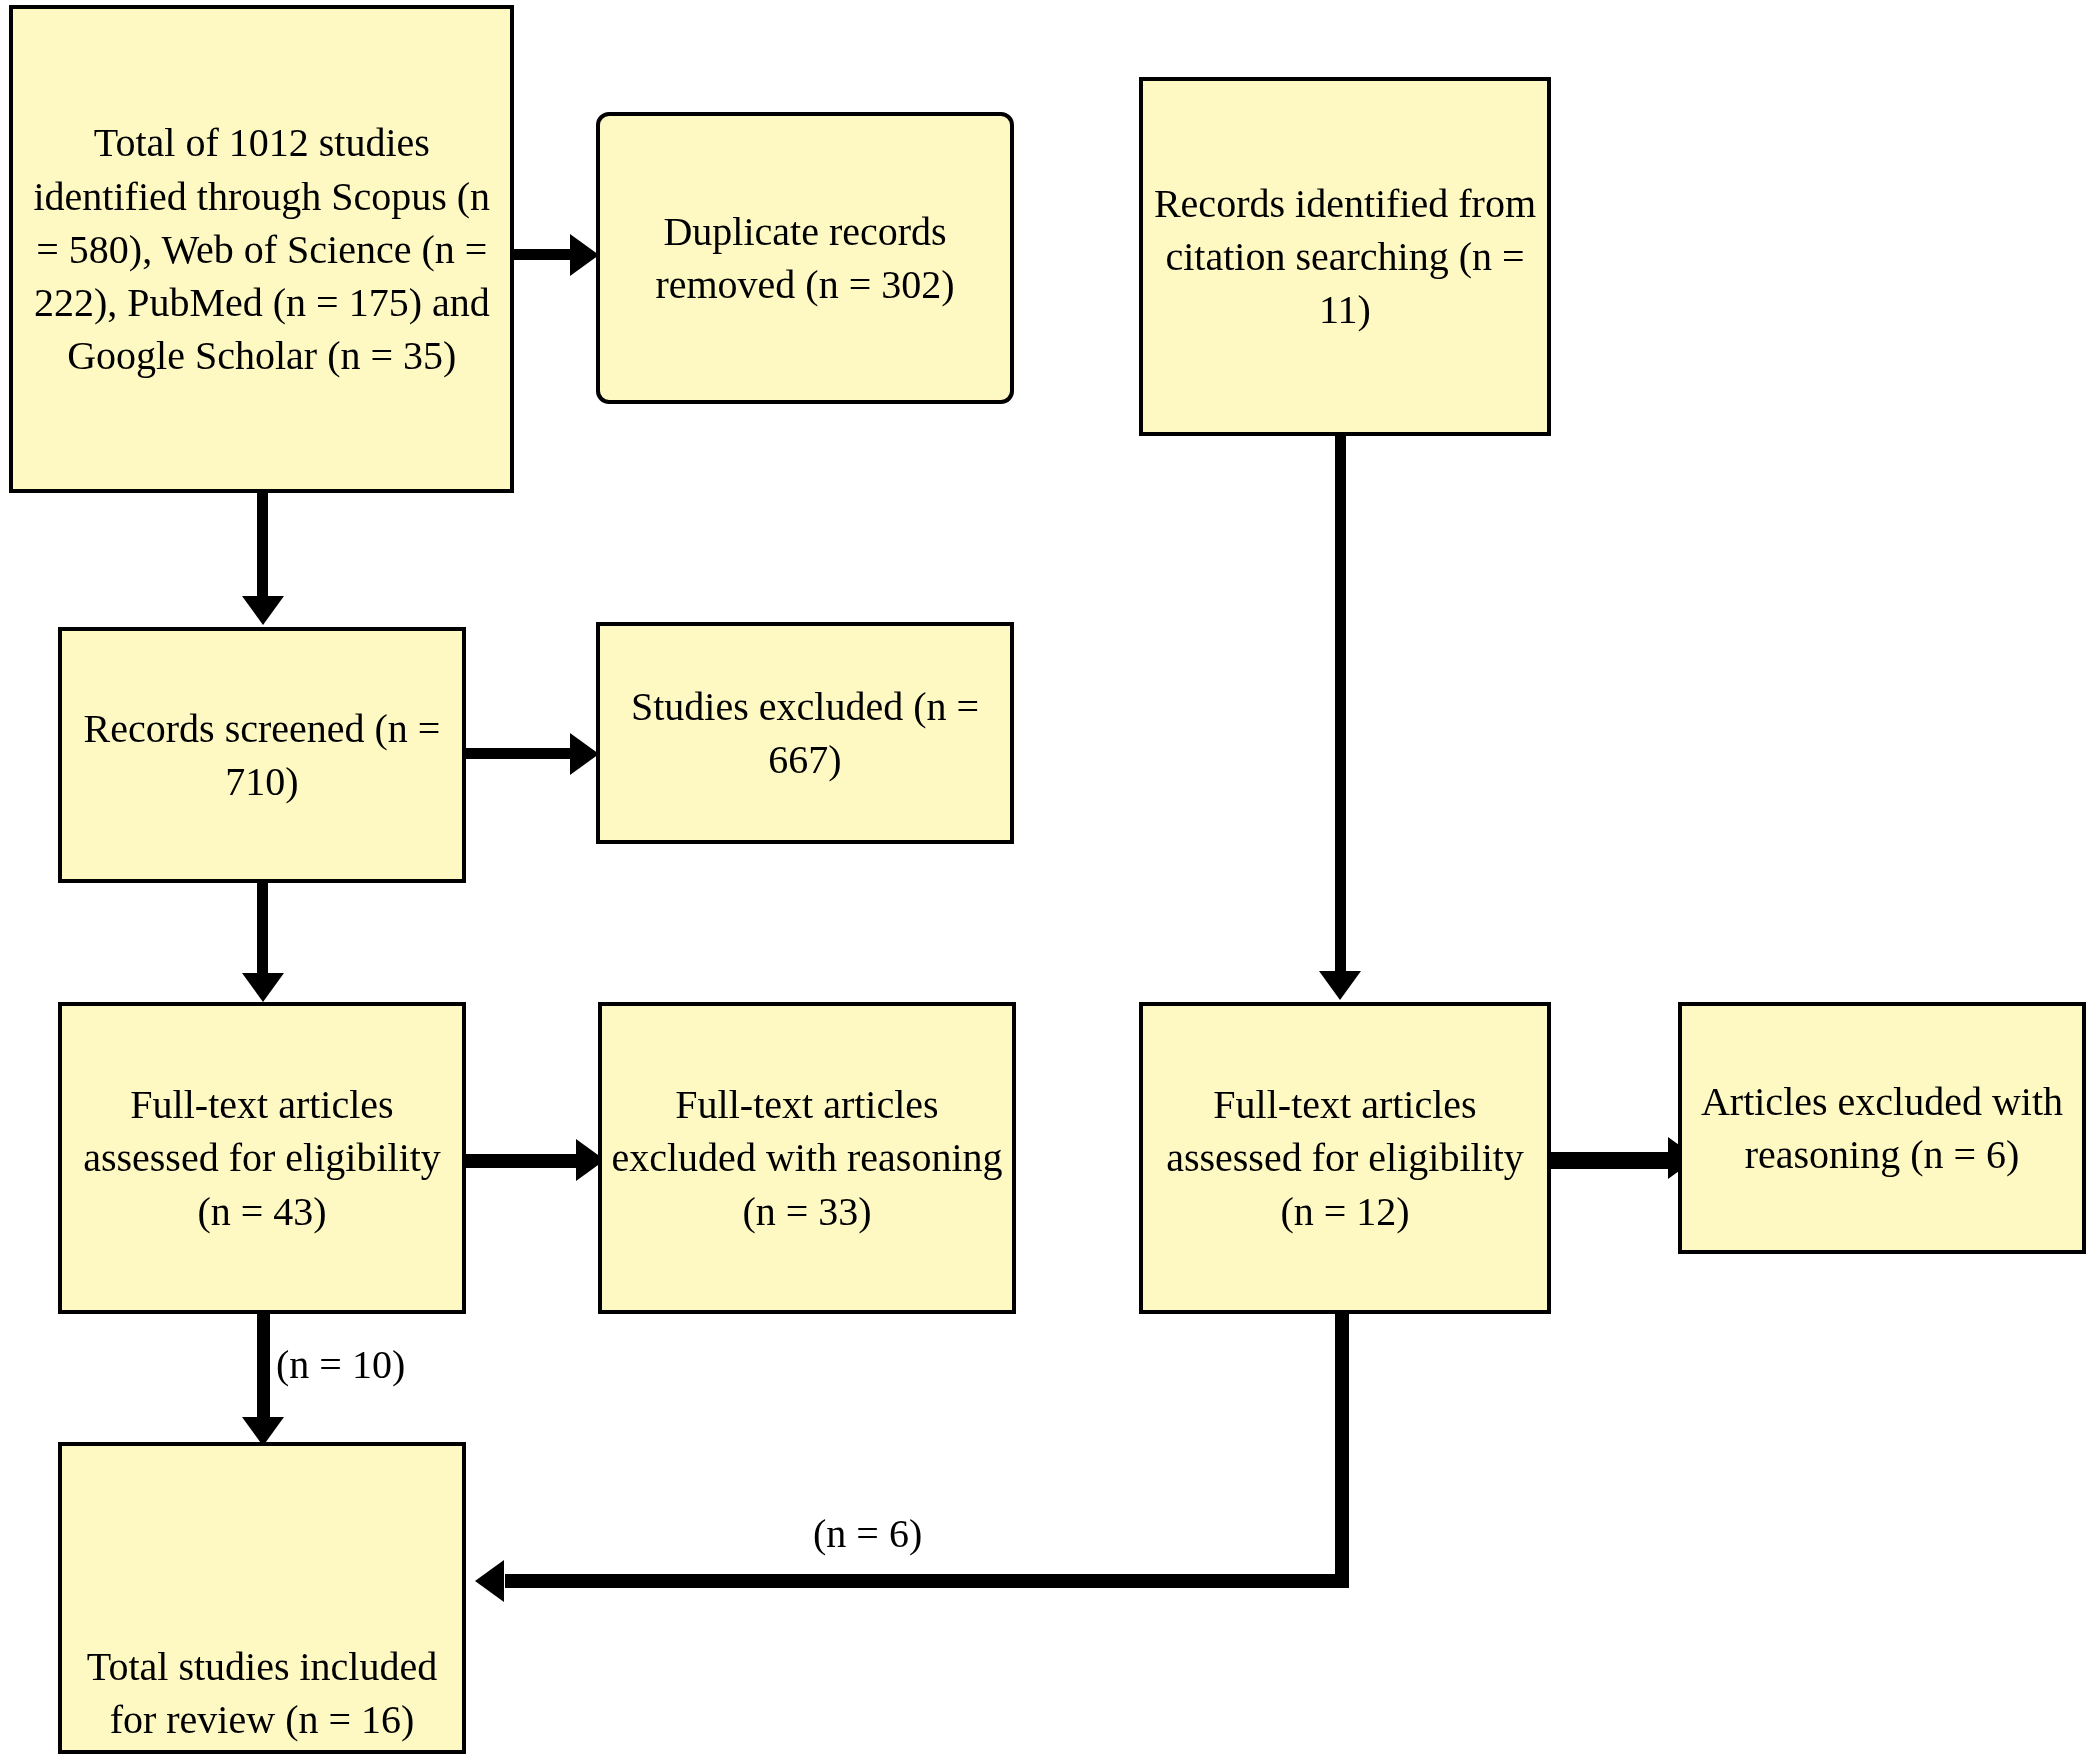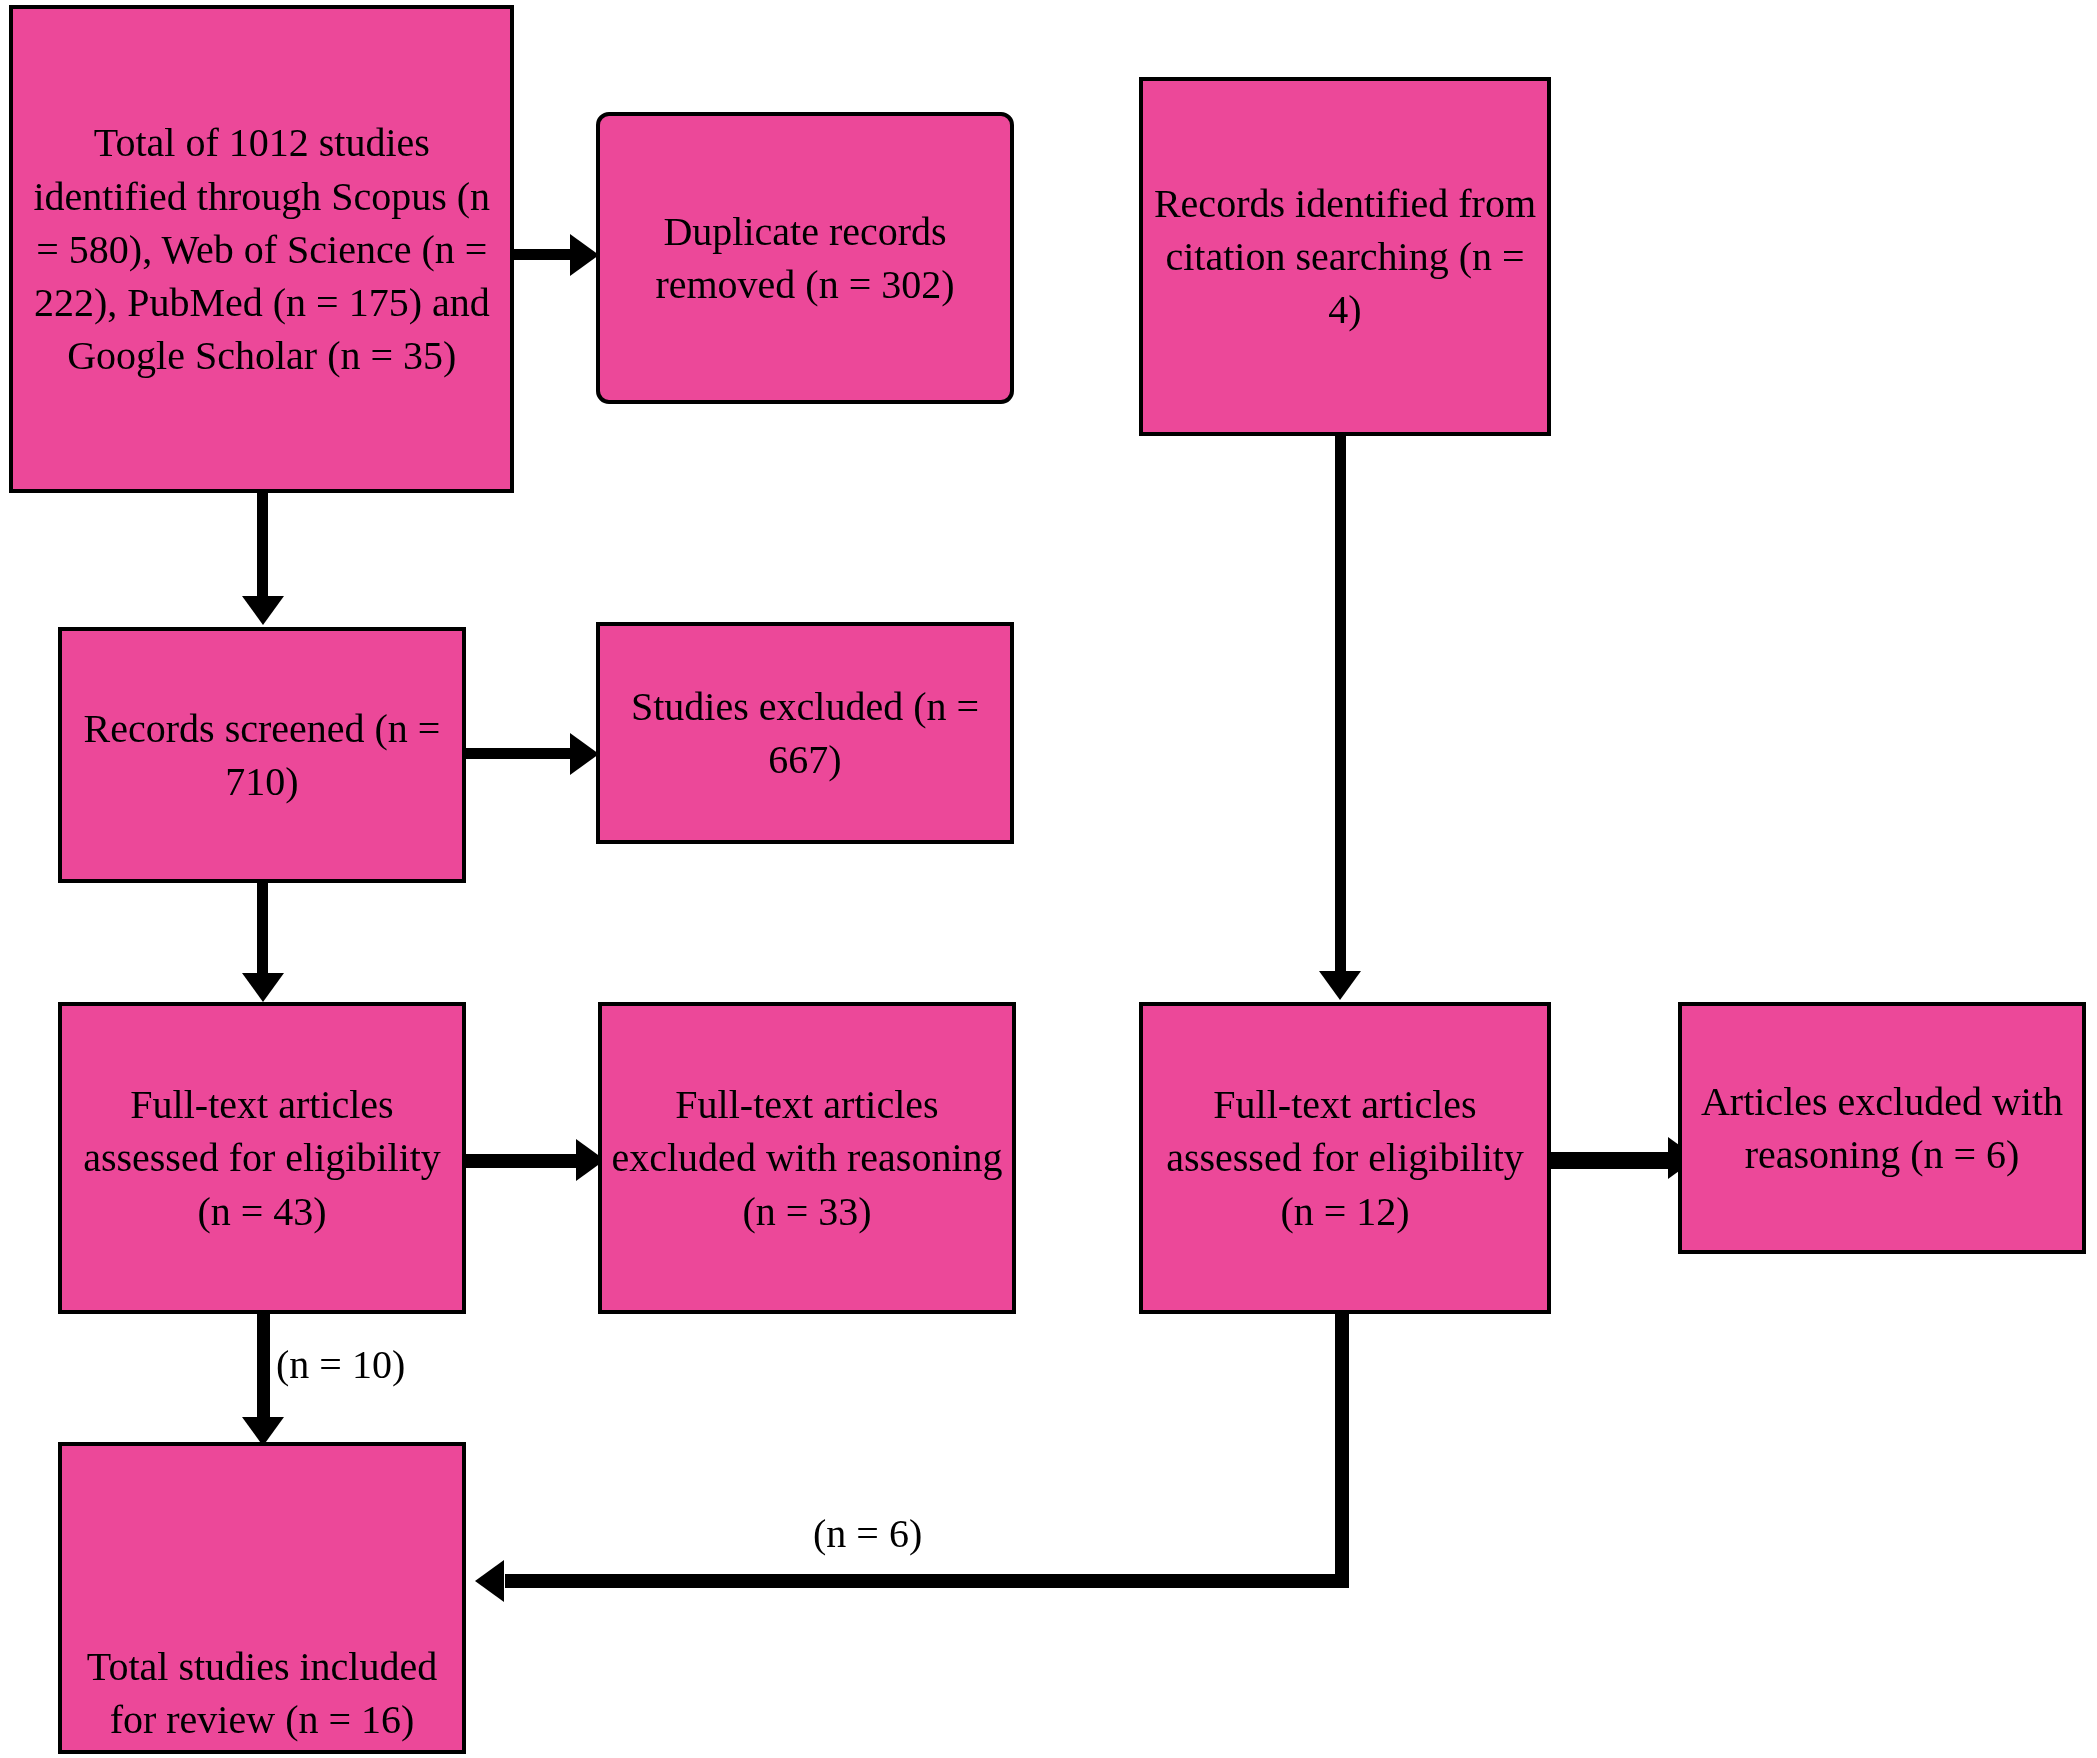--- a/index.html
+++ b/index.html
@@ -15,21 +15,21 @@
     position: relative;
     width: 2097px;
     height: 1759px;
     background: #ffffff;
     overflow: hidden;
   }
   .node {
     position: absolute;
     box-sizing: border-box;
     border: 4.6px solid #000000;
-    background: #ec4899;
+    background: #fef9c3;
     display: flex;
     align-items: center;
     justify-content: center;
     text-align: center;
     line-height: 1.33;
     font-size: 40px;
     padding: 4px 9.3px;
     z-index: 3;
   }
   .node .txt { display: block; width: 100%; }
@@ -107,21 +107,21 @@
 
   <div class="node" style="left:9.3px; top:5.3px; width:505px; height:488px;">
     <span class="txt">Total of 1012 studies identified through Scopus (n = 580), Web of Science (n = 222), PubMed (n = 175) and Google Scholar (n = 35)</span>
   </div>
 
   <div class="node" style="left:596px; top:112px; width:418px; height:292px;border-radius:13px;">
     <span class="txt">Duplicate records removed (n = 302)</span>
   </div>
 
   <div class="node" style="left:1139px; top:77px; width:412px; height:359px;">
-    <span class="txt">Records identified from citation searching (n = 4)</span>
+    <span class="txt">Records identified from citation searching (n = 11)</span>
   </div>
 
   <div class="node" style="left:58px; top:627px; width:408px; height:256px;">
     <span class="txt">Records screened (n = 710)</span>
   </div>
 
   <div class="node" style="left:596px; top:622px; width:418px; height:222px;">
     <span class="txt">Studies excluded (n = 667)</span>
   </div>
 

